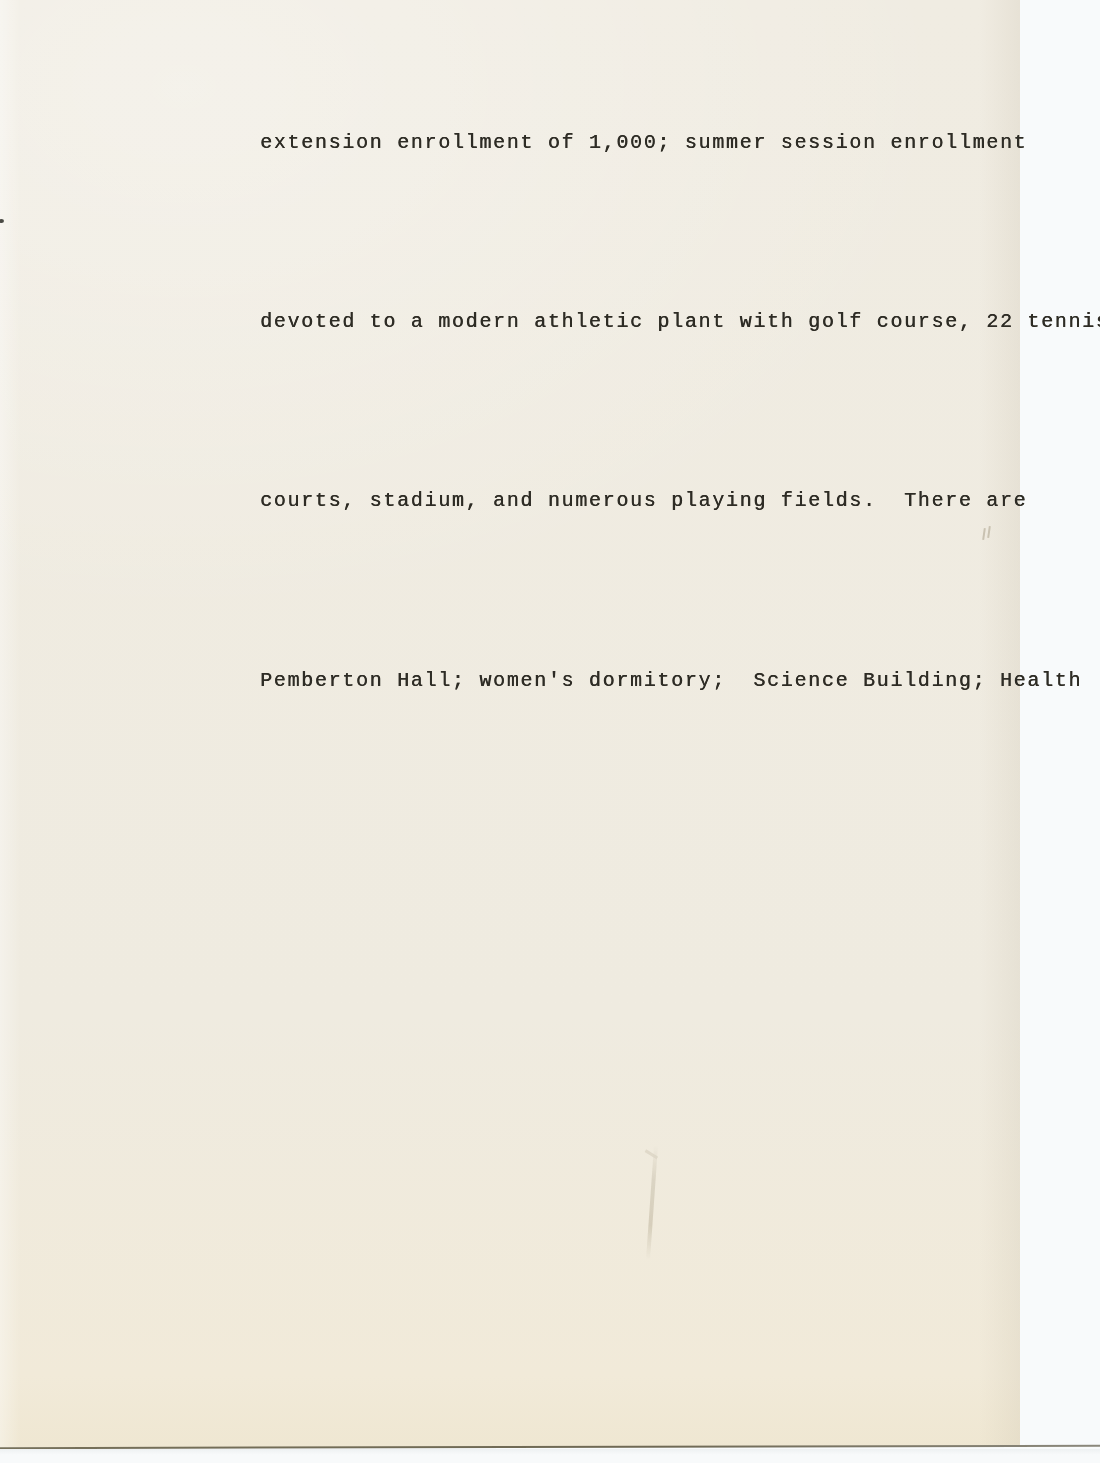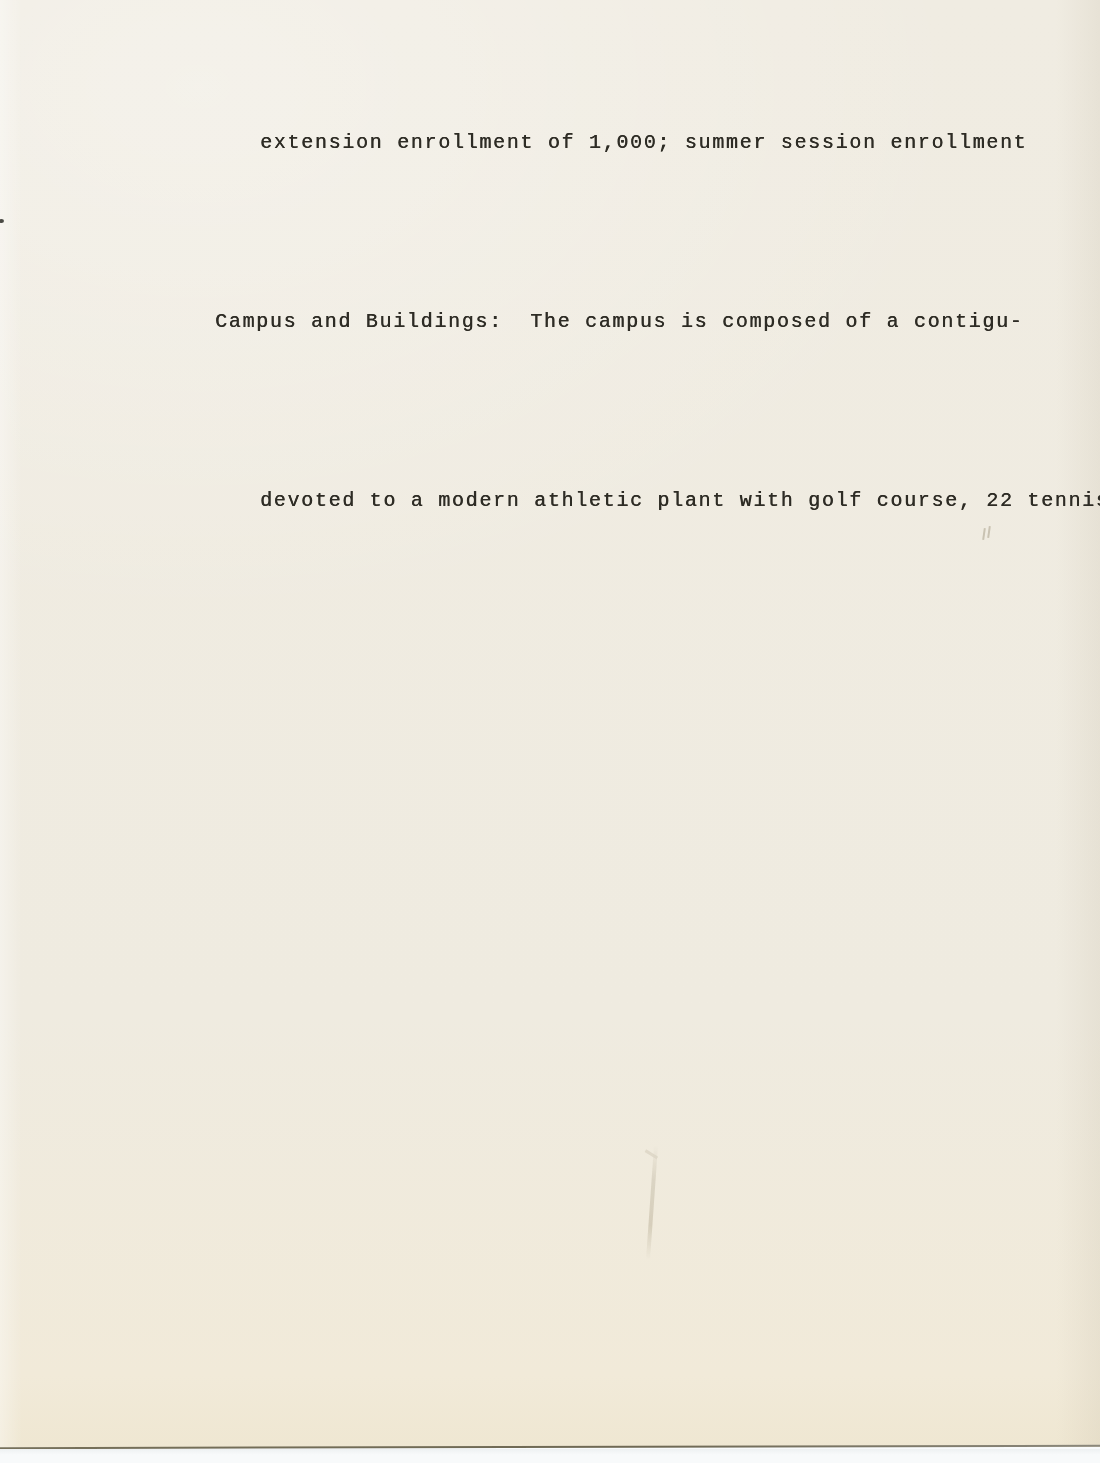--- a/index.html
+++ b/index.html
@@ -13,21 +13,21 @@
   html, body { width: 1100px; height: 1463px; }
   body {
     position: relative;
     overflow: hidden;
     background: var(--scan-strip);
     font-family: "Liberation Mono", "DejaVu Sans Mono", monospace;
   }
   .paper {
     position: absolute;
     left: 0; top: 0;
-    width: 1100px; height: 1447px;
+    width: 1020px; height: 1447px;
     background:
       radial-gradient(1300px 900px at 18% 6%, rgba(255,255,255,0.30), rgba(255,255,255,0) 60%),
       linear-gradient(90deg, rgba(255,255,255,0.35) 0%, rgba(255,255,255,0) 2%, rgba(255,255,255,0) 96%, rgba(190,180,158,0.18) 100%),
       linear-gradient(180deg, var(--paper) 0%, #efebe0 70%, #f1ead9 95%, #efe7d2 100%);
   }
   .text-block {
     position: absolute;
     top: -7px;
     left: 0;
     width: 1100px;
@@ -91,22 +91,23 @@
     transform: rotate(8deg);
   }
   .pencil-mark i:last-child { left: 5px; top: -2px; }
 </style>
 </head>
 <body>
 
 <div class="paper">
   <div class="text-block">
     <div class="line"><span>extension enrollment of 1,000; summer session enrollment</span></div>
-    <div class="line indent-campus"><span class="heading">Campus and Buildings:</span><span>  The campus is composed of a contigu-</span></div>
     <div class="line"><span>devoted to a modern athletic plant with golf course, 22 tennis</span></div>
+    <div class="line"><span>courts, stadium, and numerous playing fields.  There are</span></div>
+    <div class="line"><span>Pemberton Hall; women's dormitory;  Science Building; Health</span></div>
     
     
     
     
     
     
     
     
     
     

